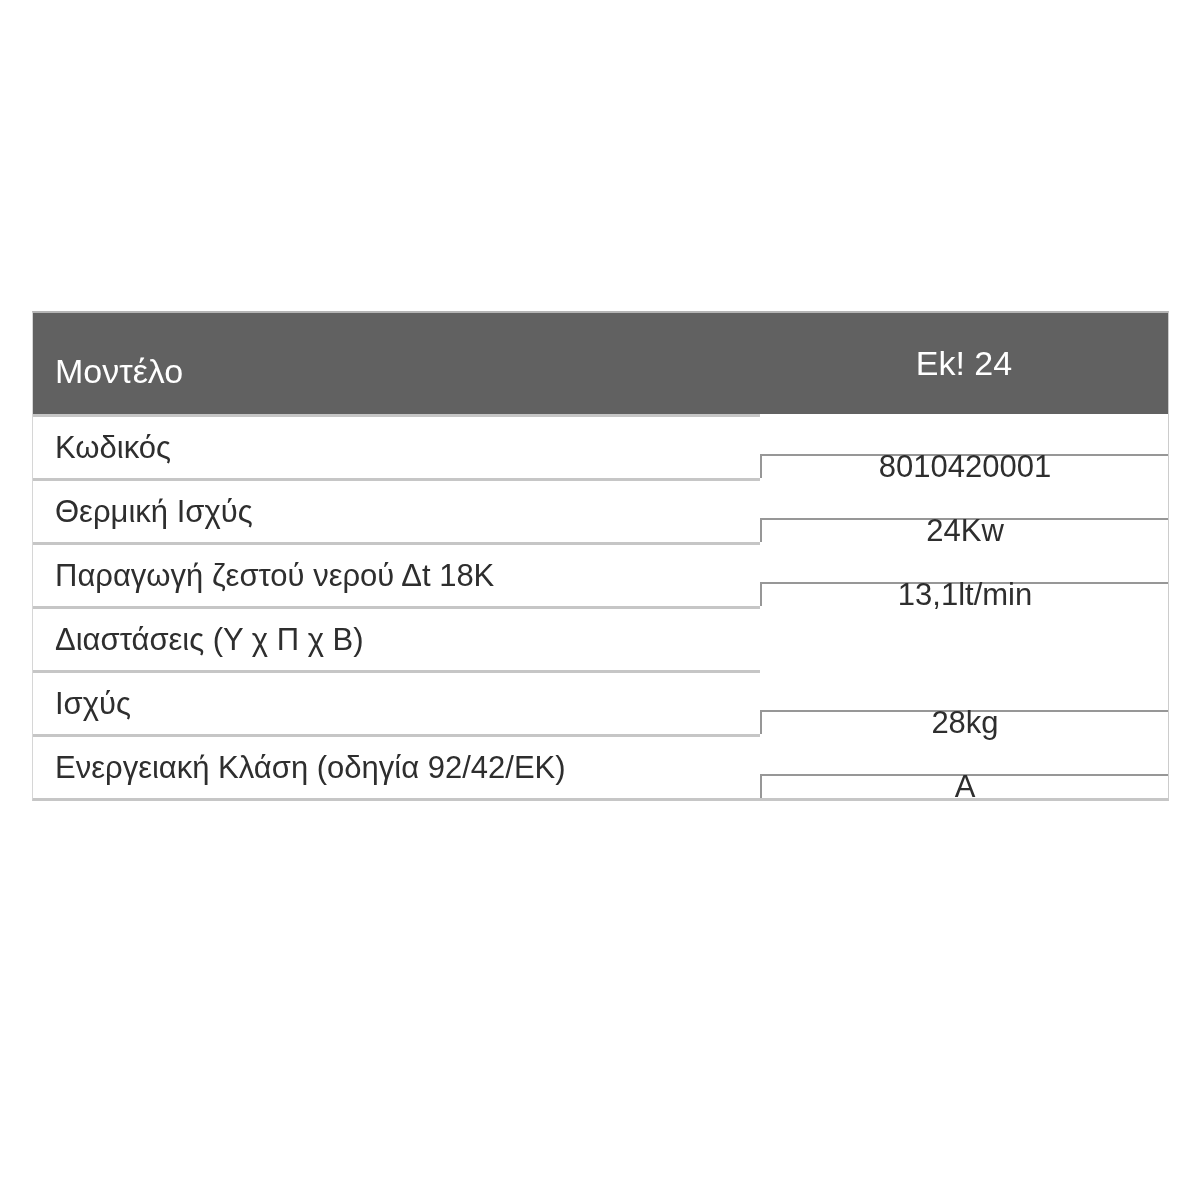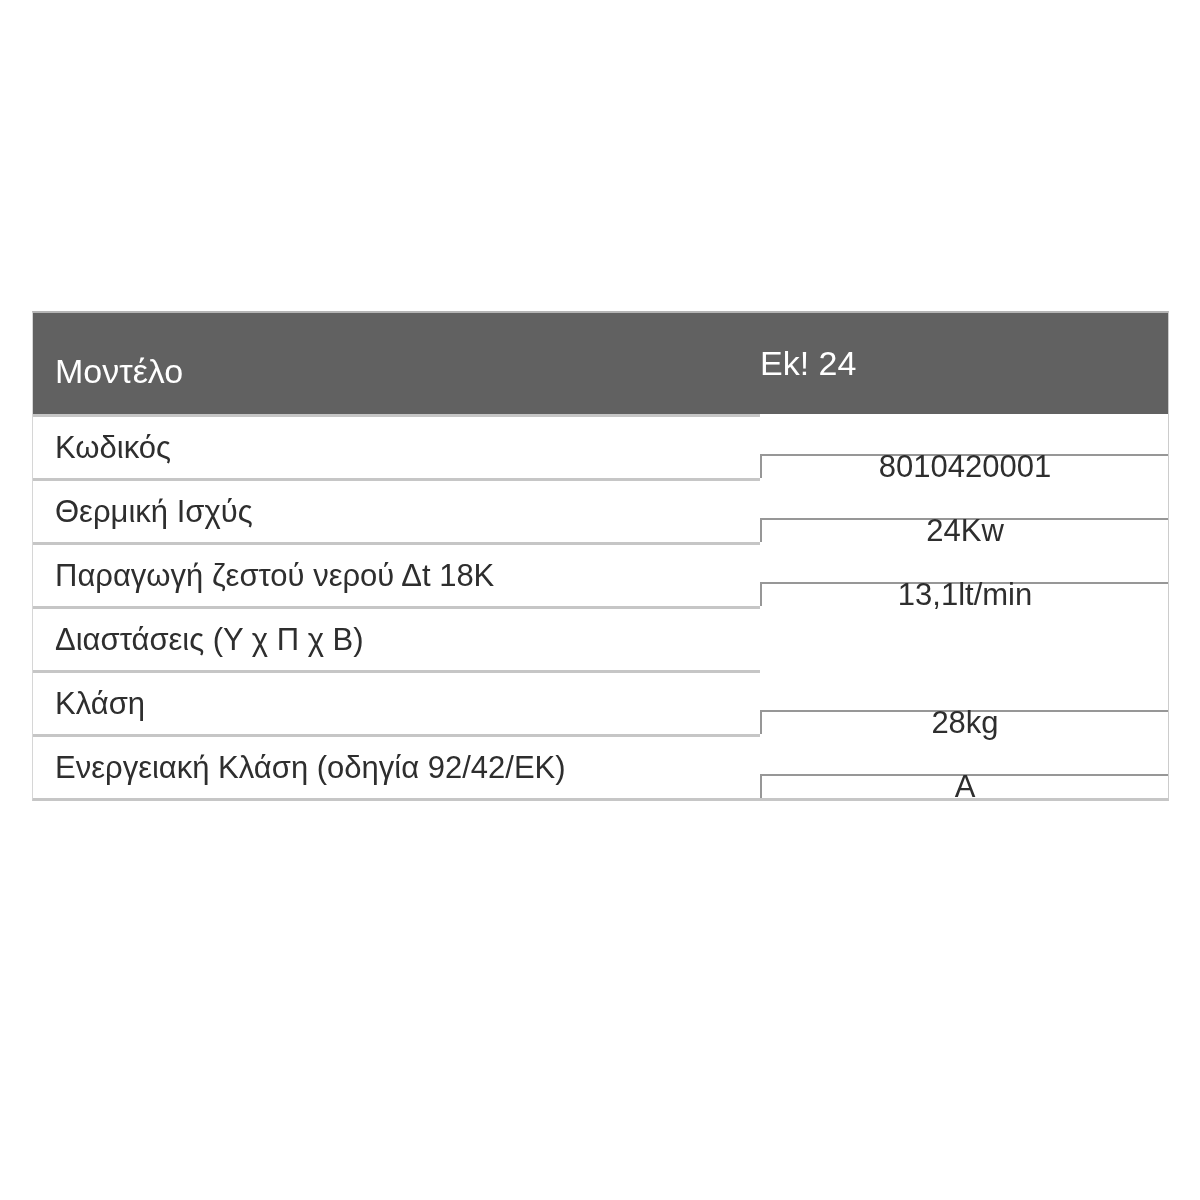--- a/index.html
+++ b/index.html
@@ -28,21 +28,21 @@
     font-size: 34px;
     align-items: center;
   }
   .header-row .label-cell {
     flex: 0 0 727px;
     padding-left: 22px;
     margin-top: 16px;
   }
   .header-row .value-cell {
     flex: 1;
-    text-align: left;
+    text-align: center;
   }
   .row {
     display: flex;
     height: 64px;
   }
   .row .cell {
     display: flex;
     align-items: center;
     color: #2e2e2e;
     font-size: 31px;
@@ -87,21 +87,21 @@
   <div class="row">
     <div class="cell label">Παραγωγή ζεστού νερού Δt 18K</div>
     <div class="cell value">13,1lt/min</div>
   </div>
 
   <div class="row">
     <div class="cell label">Διαστάσεις (Υ χ Π χ Β)</div>
   </div>
 
   <div class="row">
-    <div class="cell label">Κλάση</div>
+    <div class="cell label">Ισχύς</div>
     <div class="cell value">28kg</div>
   </div>
 
 
   <div class="row">
     <div class="cell label">Ενεργειακή Κλάση (οδηγία 92/42/ΕΚ)</div>
     <div class="cell value">A</div>
   </div>
 
 </div>

